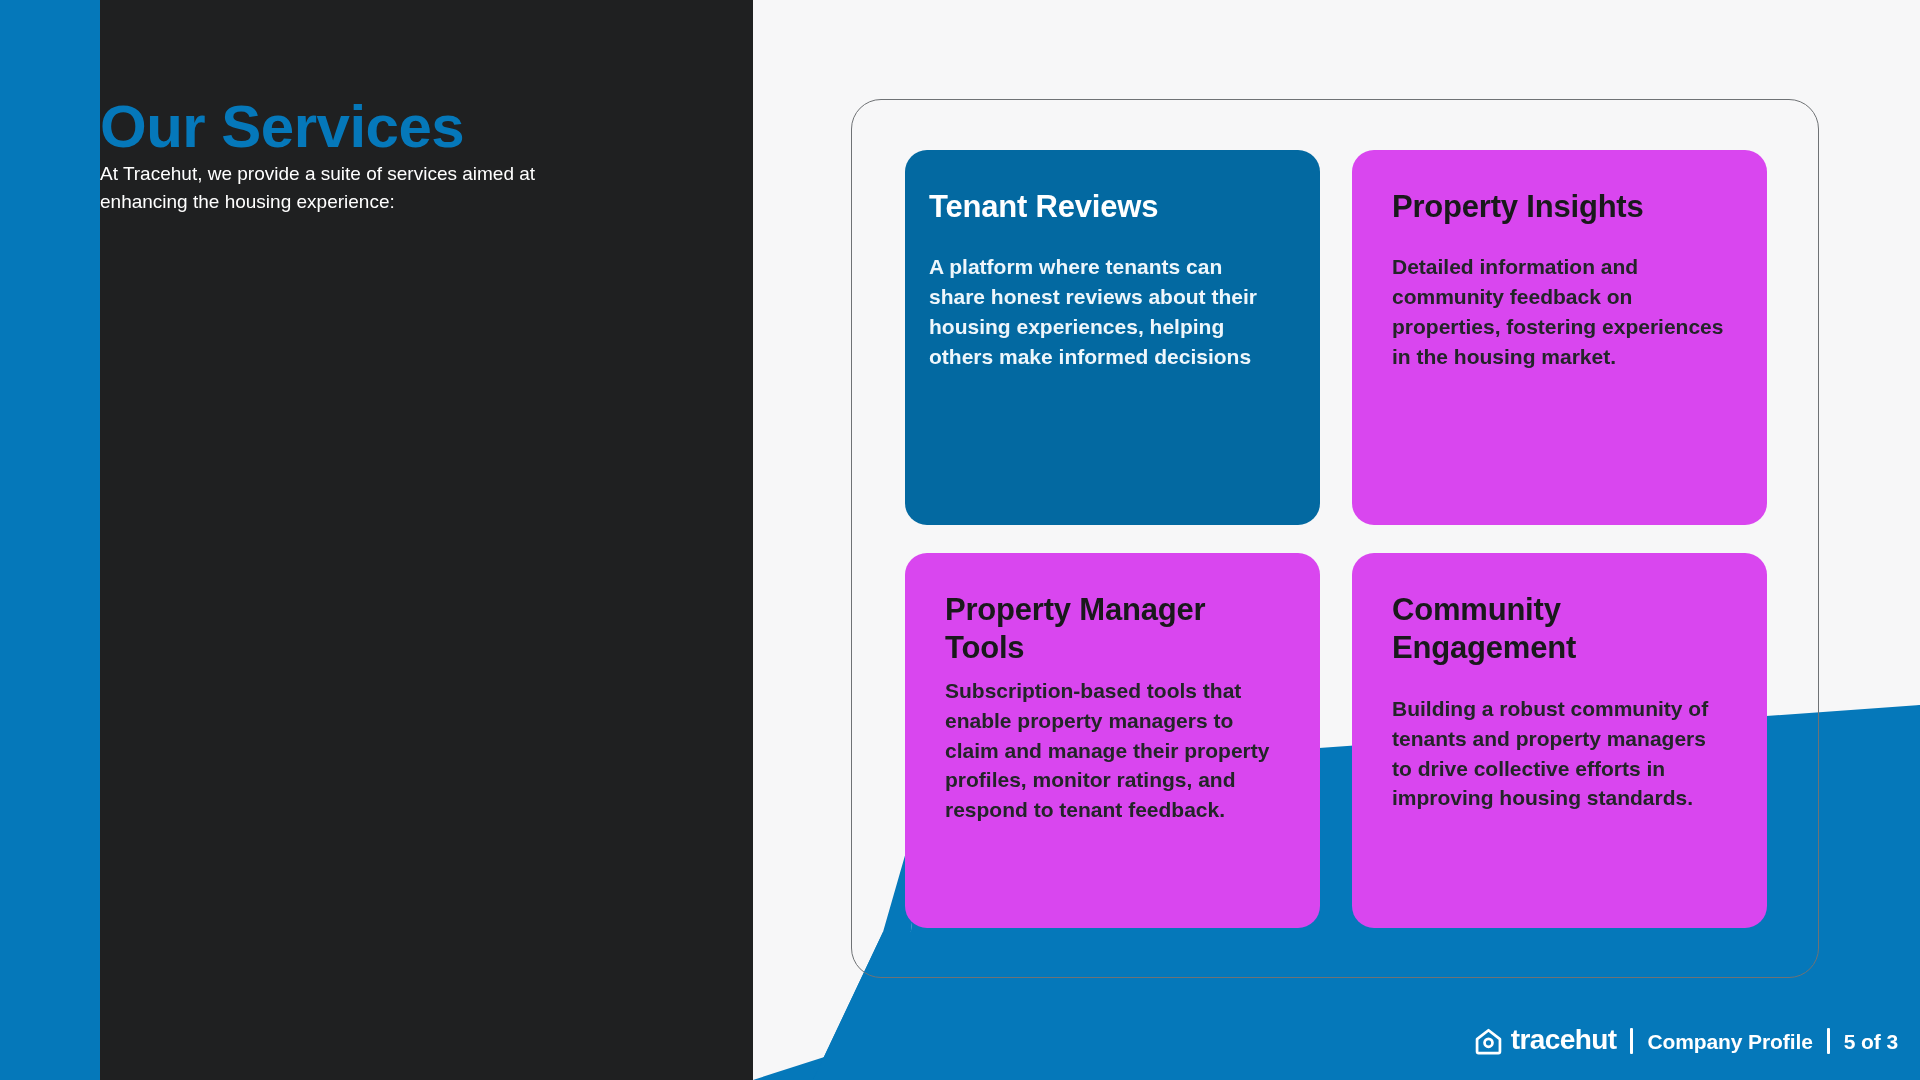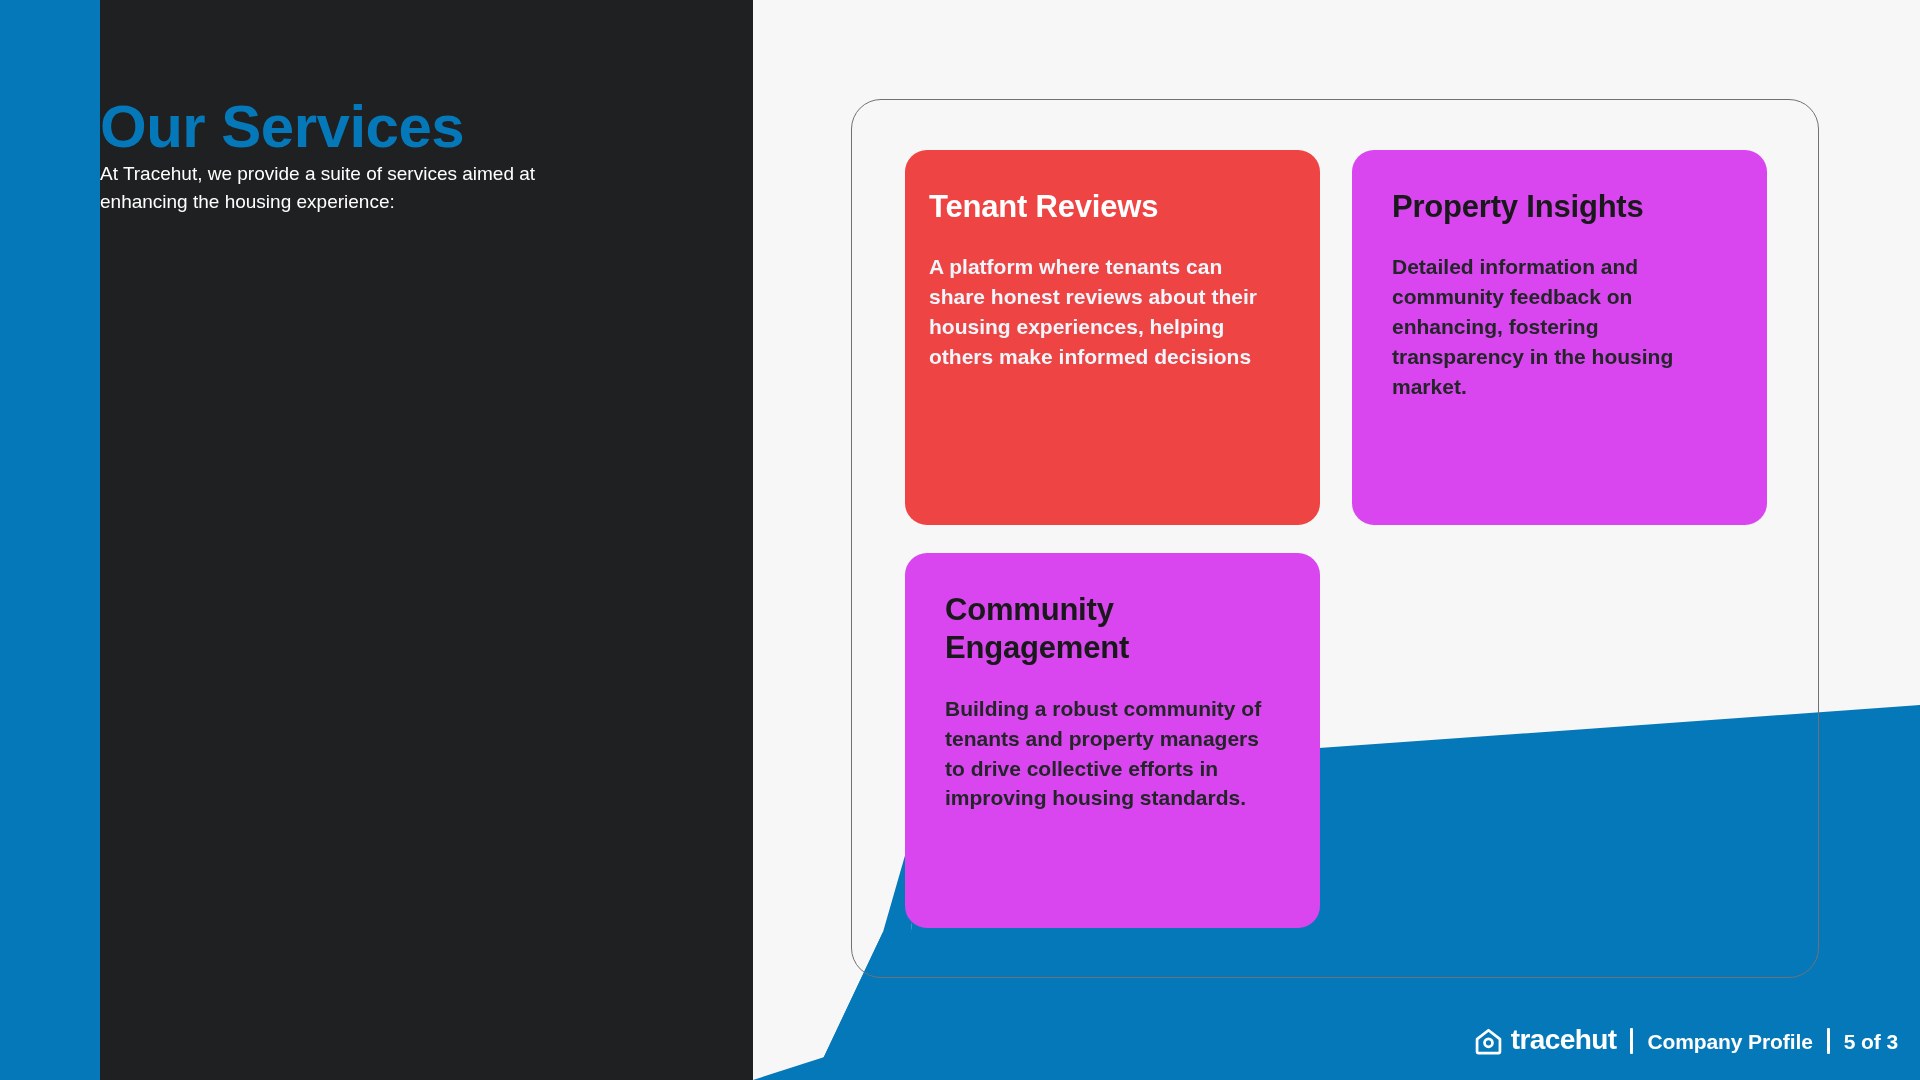--- a/index.html
+++ b/index.html
@@ -78,21 +78,21 @@
     grid-template-columns:1fr 1fr;
     grid-template-rows:auto auto;
     column-gap:32px;
     row-gap:28px;
   }
   .card {
     border-radius:22px;
     padding:38px 40px 40px 40px;
     background:#d946ef;
   }
-  .card.accent { background:#ef4444;padding-left:24px; }
+  .card.accent { background:#0369a1;padding-left:24px; }
   .card.r1 { height:375px; }
   .card.r2 { height:375px; }
 
   .card-title {
     font-size:31px;
     font-weight:700;
     line-height:1.24;
     letter-spacing:-0.2px;
     color:#19191b;
   }
@@ -166,21 +166,25 @@
 
   <div class="card-container"></div>
 
   <div class="grid">
     <div class="card accent r1 gap-lg">
       <div class="card-title">Tenant Reviews</div>
       <div class="card-body">A platform where tenants can share honest reviews about their housing experiences, helping others make informed decisions</div>
     </div>
     <div class="card r1 gap-lg">
       <div class="card-title">Property Insights</div>
-      <div class="card-body">Detailed information and community feedback on enhancing, fostering transparency in the housing market.</div>
+      <div class="card-body">Detailed information and community feedback on properties, fostering experiences in the housing market.</div>
+    </div>
+    <div class="card r2 gap-sm">
+      <div class="card-title">Property Manager Tools</div>
+      <div class="card-body">Subscription-based tools that enable property managers to claim and manage their property profiles, monitor ratings, and respond to tenant feedback.</div>
     </div>
     <div class="card r2 gap-lg">
       <div class="card-title">Community Engagement</div>
       <div class="card-body">Building a robust community of tenants and property managers to drive collective efforts in improving housing standards.</div>
     </div>
   </div>
 
   <div class="footer">
     <div class="footer-logo">
       <span>

